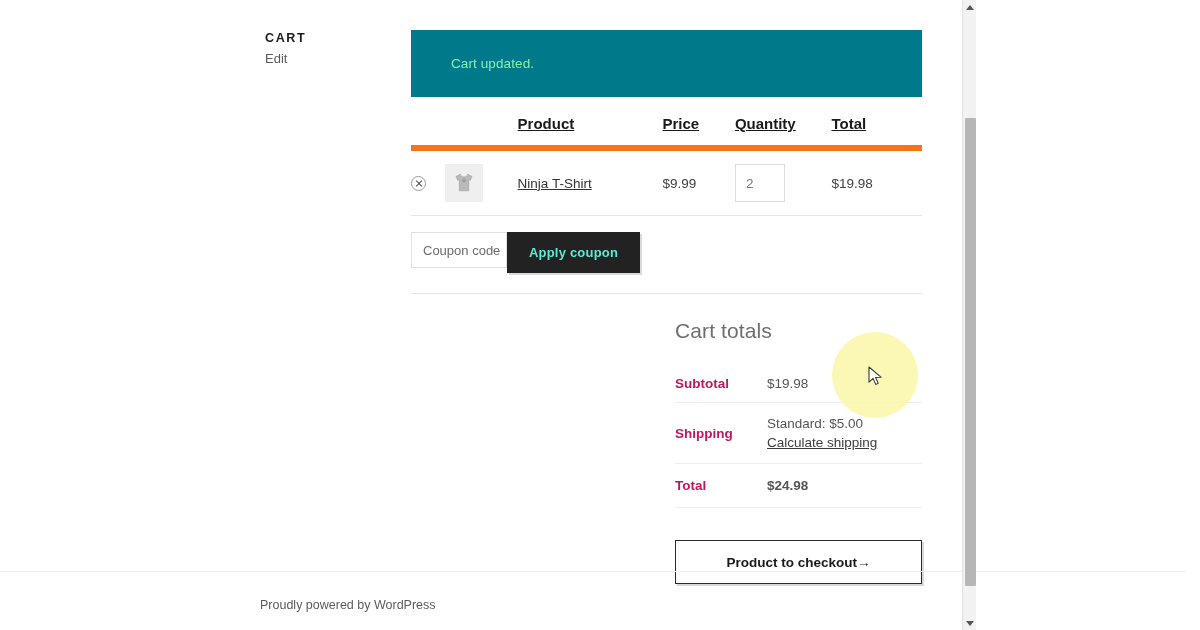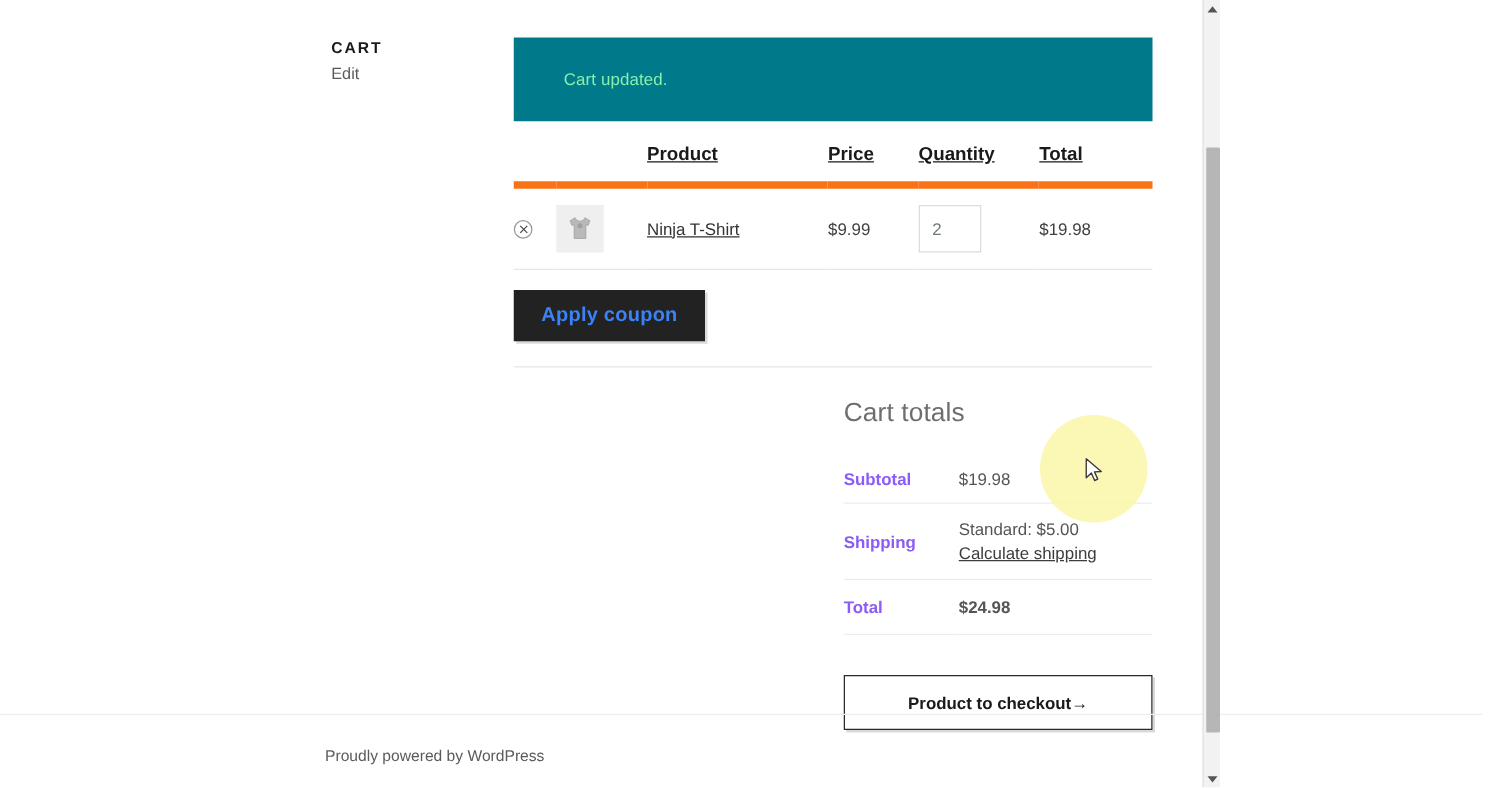--- a/index.html
+++ b/index.html
@@ -165,25 +165,25 @@
     font-family: "Liberation Sans", sans-serif;
     font-size: 13px;
     color: #6b6b6b;
     padding-left: 11px;
     outline: none;
   }
   .coupon-input::placeholder { color: #6b6b6b; }
 
   .btn-dark {
     background: #222222;
-    color: #3b82f6;
+    color: #5eead4;
     border: none;
     font-family: "Liberation Sans", sans-serif;
     font-weight: bold;
-    font-size: 16px;
+    font-size: 13px;
     letter-spacing: .2px;
     cursor: pointer;
     padding: 0 22px;
     height: 41px;
     box-shadow: 2px 2px 0 rgba(150,150,150,.35);
   }
   #apply-coupon-button { margin-left: 0; }
   #update-cart-button { padding: 0 26px; }
 
   
@@ -200,21 +200,21 @@
     letter-spacing: .1px;
   }
   .totals-table {
     width: 100%;
     border-collapse: collapse;
   }
   .totals-table th {
     text-align: left;
     font-size: 13.5px;
     font-weight: bold;
-    color: #8b5cf6;
+    color: #be185d;
     padding: 11px 0;
     border-bottom: 1px solid #ededed;
     width: 92px;
     vertical-align: middle;
   }
   .totals-table td {
     font-size: 13.5px;
     color: #555555;
     padding: 11px 0;
     border-bottom: 1px solid #ededed;
@@ -367,20 +367,21 @@
             <td>
               <input class="qty-input" type="text" value="2" style="">
             </td>
             <td class="total-cell">$19.98</td>
           </tr>
         </tbody>
       </table>
 
       <div class="actions-row">
         <div class="coupon-group">
+          <input class="coupon-input" type="text" placeholder="Coupon code" style="">
           <button class="btn-dark" id="apply-coupon-button">Apply coupon</button>
         </div>
       </div>
 
       <div class="totals-wrap">
         <h2 class="totals-title">Cart totals</h2>
         <table class="totals-table">
           <tbody>
             <tr>
               <th>Subtotal</th>

